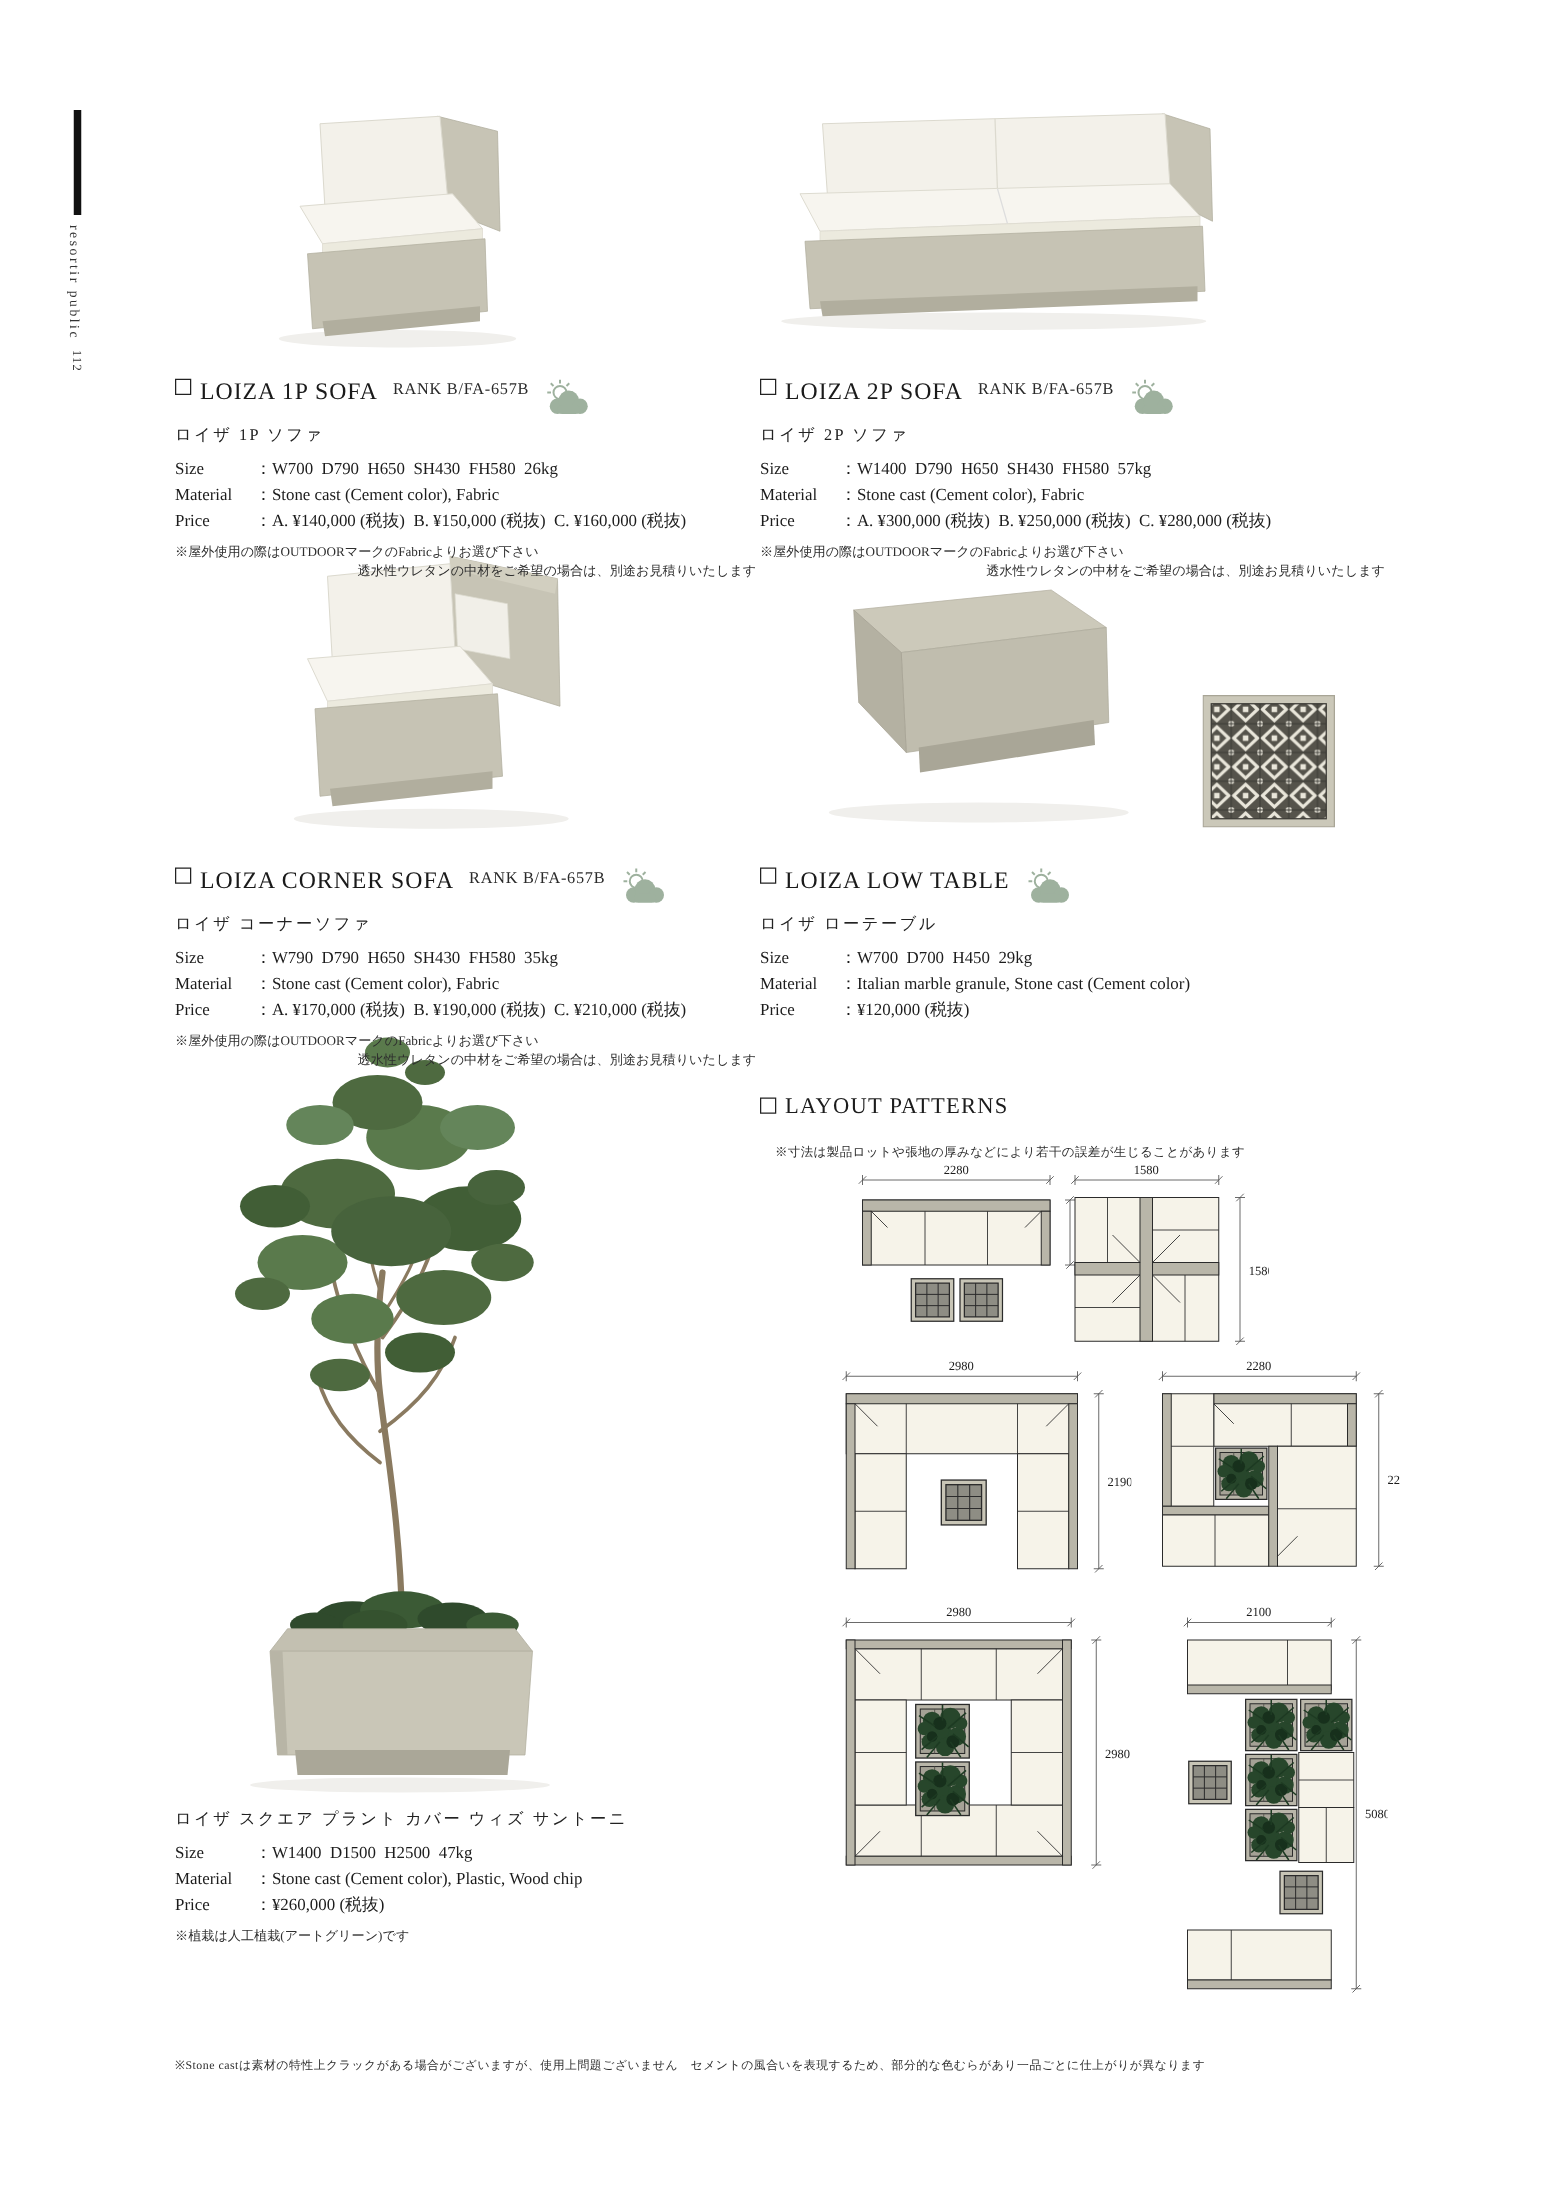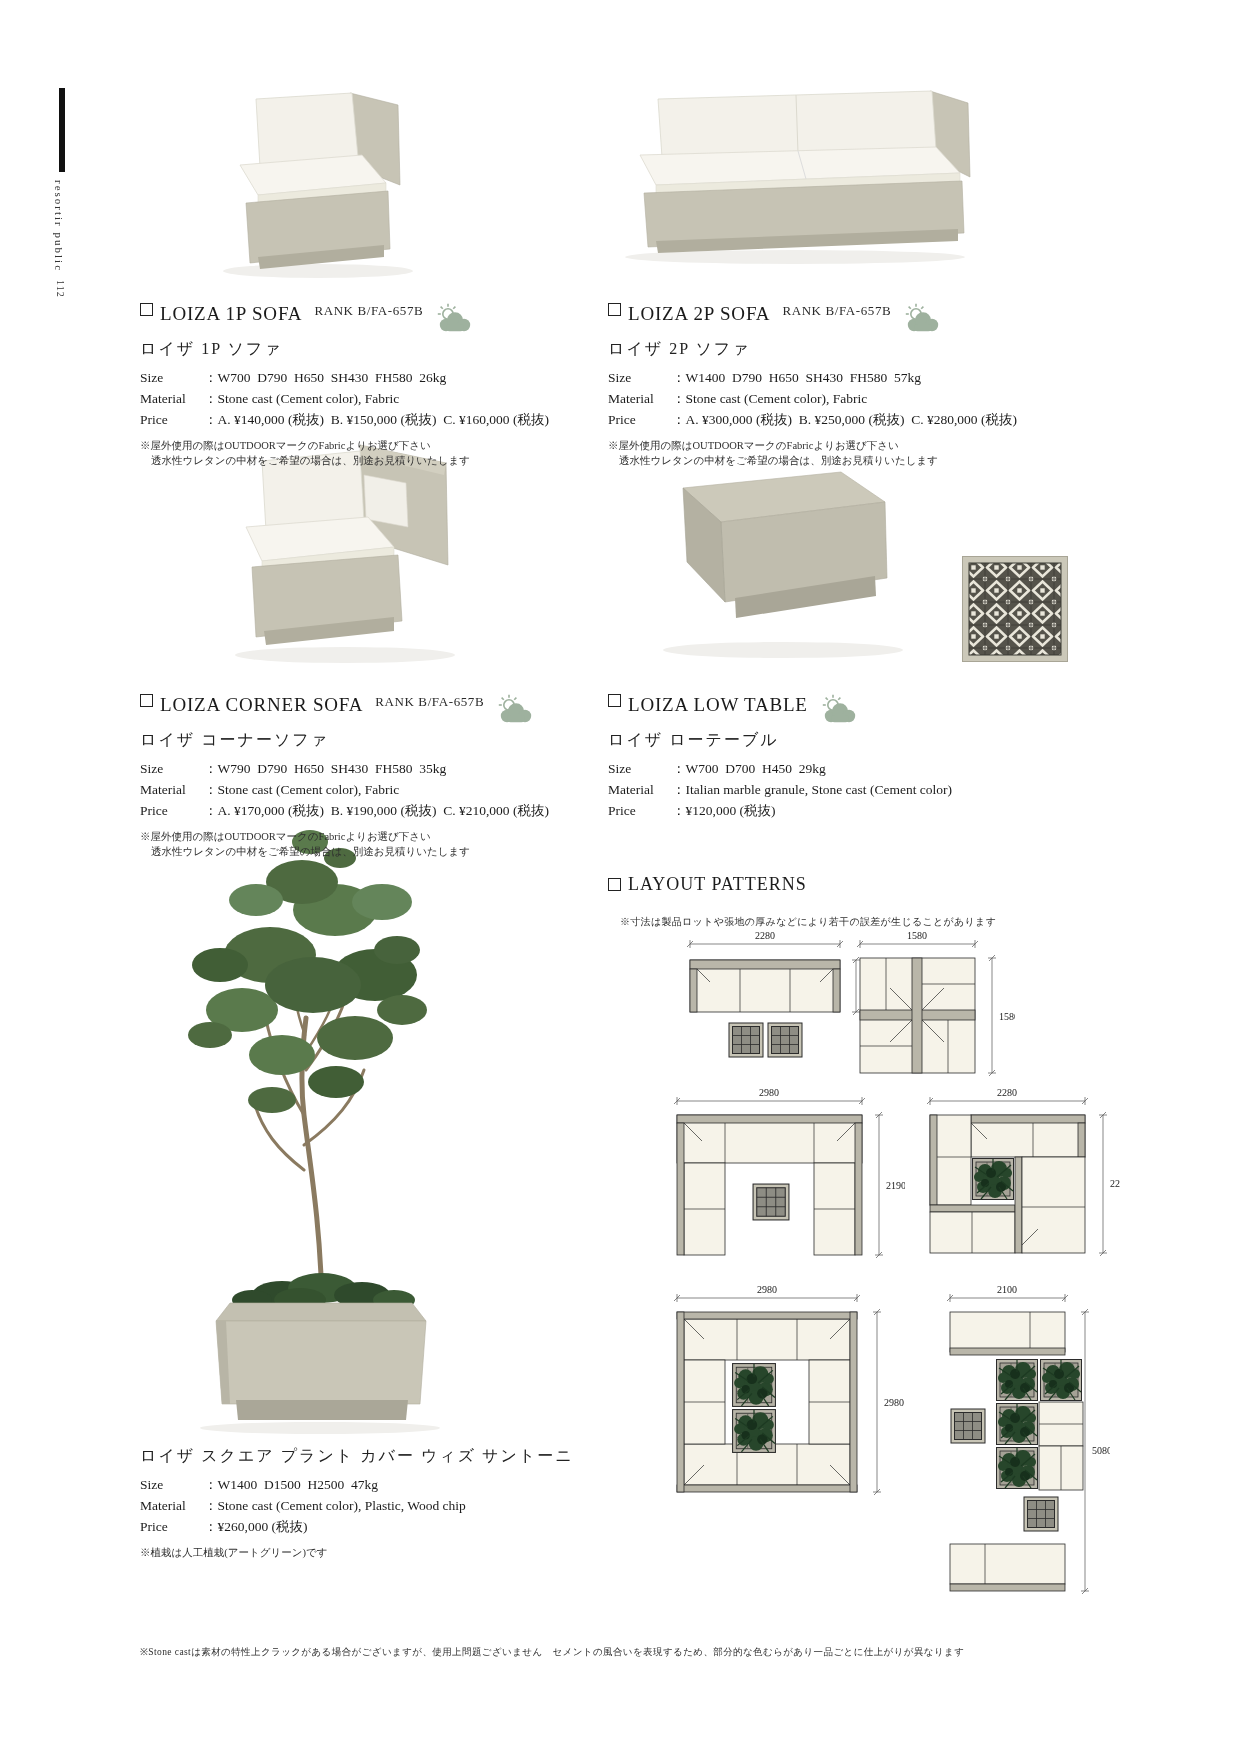--- a/index.html
+++ b/index.html
@@ -13,28 +13,28 @@
   .v-text{position:absolute;writing-mode:vertical-rl;text-orientation:mixed;
     font-size:11px;letter-spacing:2px;color:#333;}
   .page-num{font-size:10px;letter-spacing:1px;}
   
   .pblock{position:absolute;}
   .ptitle-row{display:flex;align-items:flex-start;}
   .sq{display:inline-block;width:11px;height:11px;border:1.3px solid #222;margin-right:7px;flex:0 0 auto;}
   .pname{font-size:19px;letter-spacing:.8px;color:#1a1a1a;white-space:nowrap;}
   .prank{font-size:13px;letter-spacing:.6px;color:#2a2a2a;margin-left:12px;white-space:nowrap;}
   .wicon{width:40px;height:30px;margin-left:10px;flex:0 0 auto;}
-  .pjp{font-size:16px;letter-spacing:2px;margin-top:6px;color:#222;}
+  .pjp{font-size:13px;letter-spacing:2px;margin-top:6px;color:#222;}
   .specs{margin-top:7px;}
   .srow{display:flex;font-size:13.5px;line-height:21px;}
   .slabel{width:64px;flex:0 0 auto;}
   .sval{white-space:pre-wrap;}
   .pnote{font-size:10.5px;line-height:15px;color:#2e2e2e;margin-top:0;}
   .pnote-first{margin-top:8px;}
-  .pnote-indent{padding-left:11px;}
+  .pnote-indent{padding-left:11px;text-align:right;}
   .title2{padding-left:18px;font-size:19px;letter-spacing:.8px;line-height:25px;}
   
   .layout-title-row{position:absolute;display:flex;align-items:center;}
   .layout-title{font-size:18px;letter-spacing:1px;}
   .layout-note{position:absolute;font-size:10px;color:#2e2e2e;letter-spacing:.3px;}
   .diagram{position:absolute;}
   .diagram text{font-size:10px;fill:#1b1b1b;font-family:"Liberation Serif","DejaVu Serif",serif;}
   .cream{fill:#f6f3e9;stroke:#2b2b2b;stroke-width:.8;}
   .gray{fill:#b9b6a9;stroke:#2b2b2b;stroke-width:.8;}
   .ln{stroke:#2b2b2b;stroke-width:.7;fill:none;}

